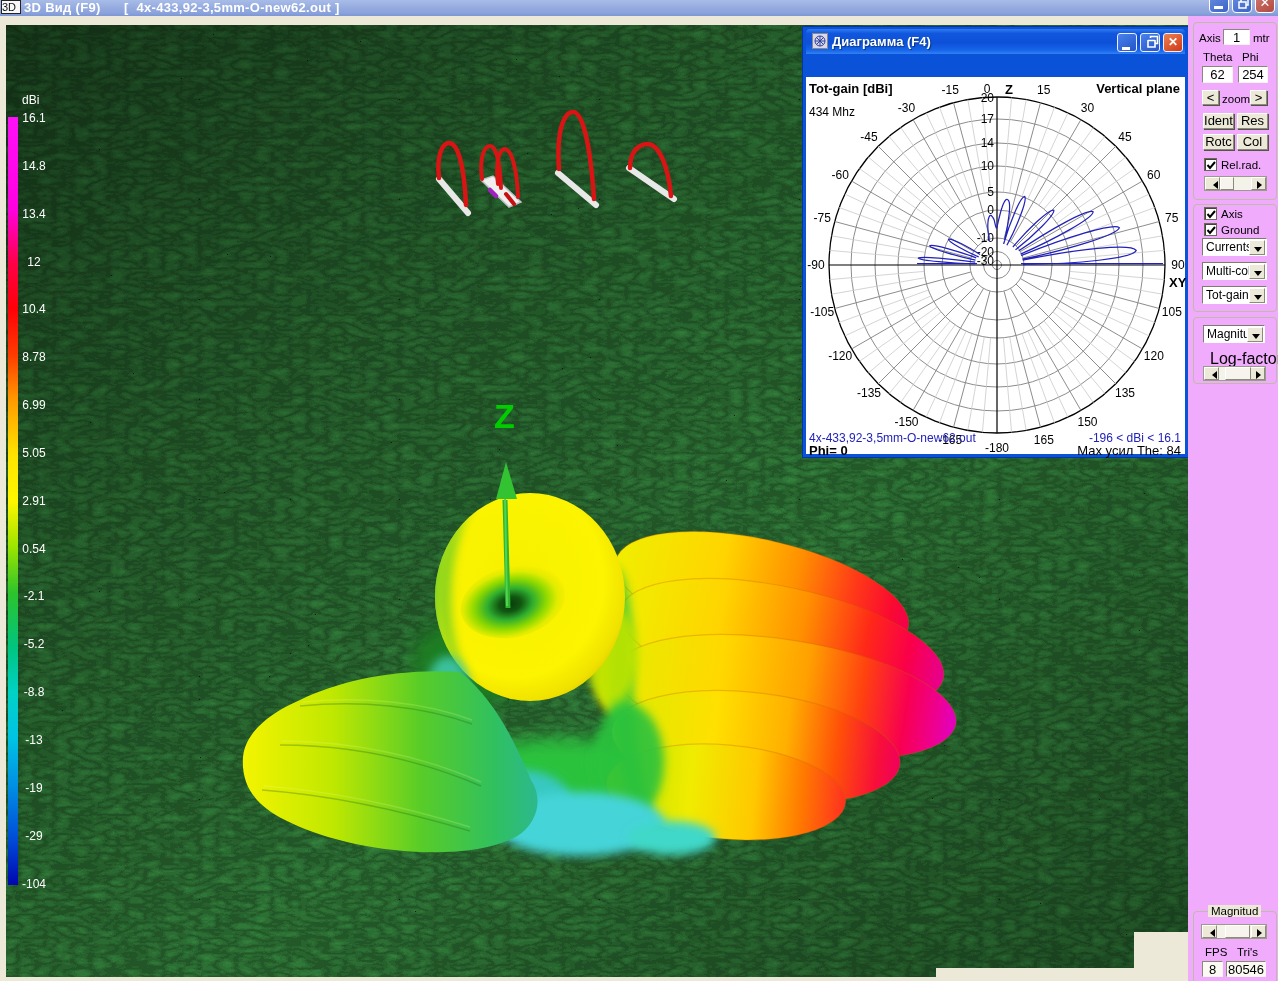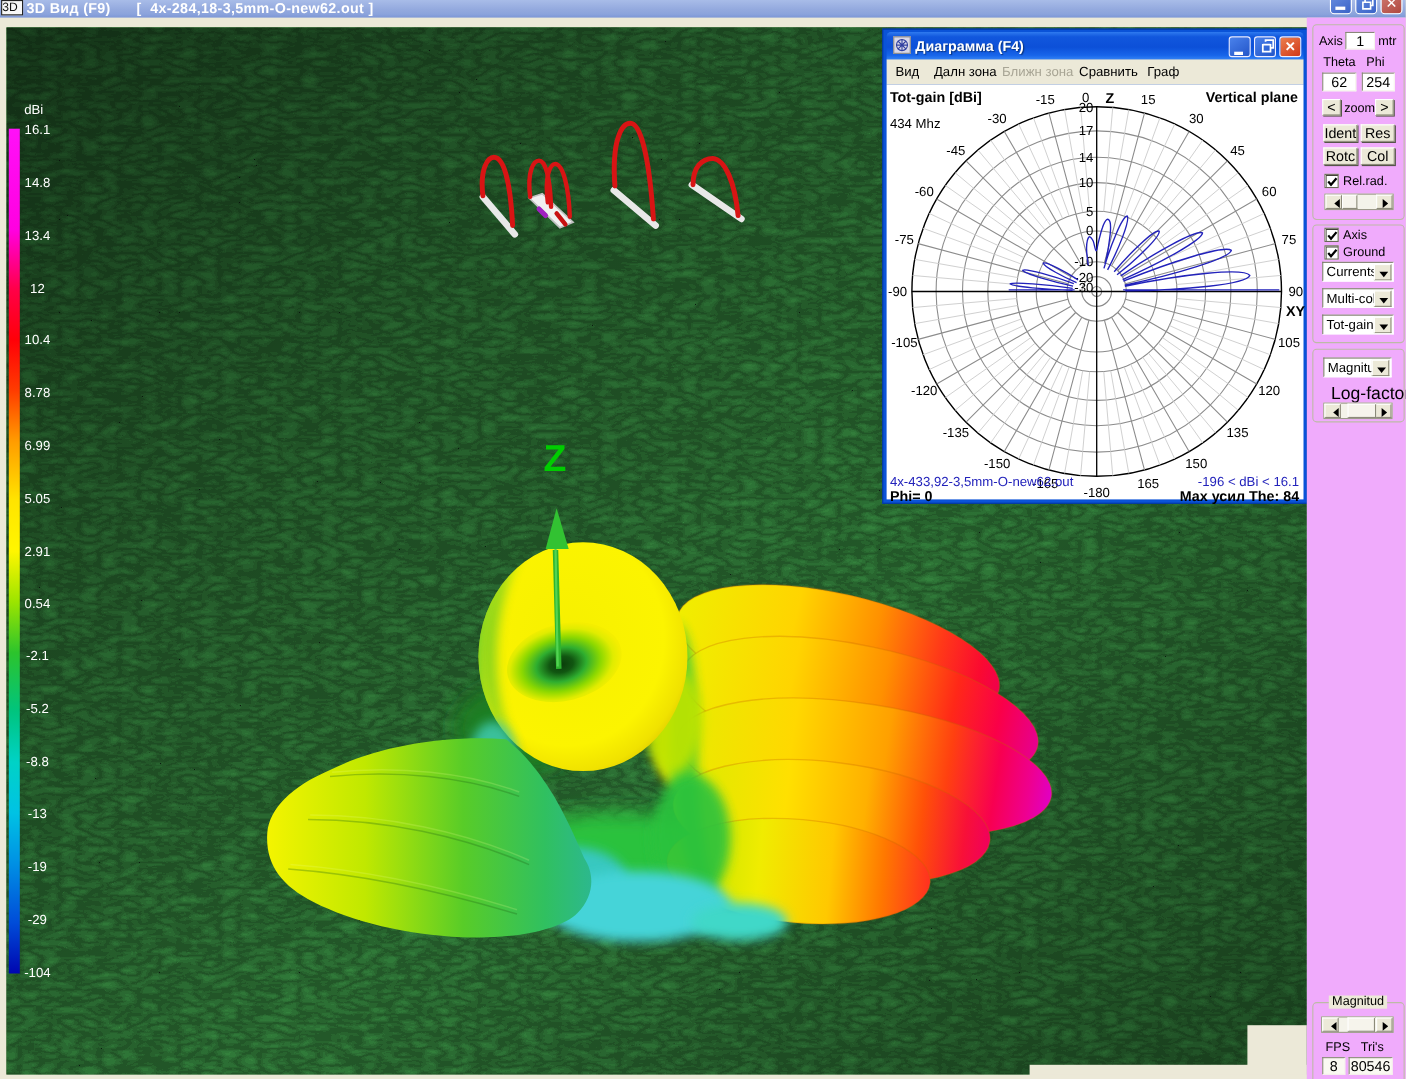--- a/index.html
+++ b/index.html
@@ -52,21 +52,21 @@
  border-top:1px solid #fff;border-left:1px solid #fff;border-right:1px solid #8c8a7a;border-bottom:1px solid #8c8a7a}
 .sarr:after{content:"";position:absolute;top:3px;border:4px solid transparent}
 .sal:after{left:3px;border-right:5px solid #000}
 .sar:after{left:5px;border-left:5px solid #000}
 .sth{position:absolute;top:0;height:13px;background:#f6f4ec;
  border-top:1px solid #fff;border-left:1px solid #fff;border-right:1px solid #8c8a7a;border-bottom:1px solid #8c8a7a}
 </style></head>
 <body>
 <div class="tb">
  <div class="tbicon">3D</div>
- <span class="tbtxt">3D Вид (F9)      [  4x-284,18-3,5mm-O-new62.out ]</span>
+ <span class="tbtxt">3D Вид (F9)      [  4x-433,92-3,5mm-O-new62.out ]</span>
  <div class="wbtn" style="right:49px;background:linear-gradient(145deg,#6a8fe0,#3a63c8)">
       <span style="position:absolute;left:4px;bottom:3px;width:9px;height:3px;background:#fff"></span>
     </div>
  <div class="wbtn" style="right:26px;background:linear-gradient(145deg,#6a8fe0,#3a63c8)">
       <svg width="18" height="18" style="position:absolute;left:0;top:0">
         <path d="M6 8 h7 v6 h-7 z M8 8 v-3 h7 v6 h-2" fill="none" stroke="#fff" stroke-width="1.5"></path>
       </svg>
     </div>
  <div class="wbtn" style="right:3px;background:linear-gradient(145deg,#d07a70,#b04840)">
       <span style="position:absolute;left:0;top:0;width:18px;height:18px;font-size:13px;line-height:18px">✕</span>
@@ -276,27 +276,20 @@
   <div class="cbtn" style="right:48px;background:linear-gradient(145deg,#4a82ec,#2355c8)">
         <span style="position:absolute;left:4px;bottom:1px;width:8px;height:3px;background:#fff"></span>
       </div>
   <div class="cbtn" style="right:25px;background:linear-gradient(145deg,#4a82ec,#2355c8)">
         <svg width="18" height="17" style="position:absolute;left:0;top:0">
           <path d="M7 6.5 h7 M7 6 v7 h7 v-7 M9.5 4 v-1.5 h7 v7 h-2" fill="none" stroke="#fff" stroke-width="1.6"></path>
         </svg>
       </div>
   <div class="cbtn" style="right:2px;background:linear-gradient(145deg,#ec8050,#d03818)">✕</div>
  </div>
- <div class="cmenu">
-      <span style="left:8px">Вид</span>
-      <span style="left:43px">Далн зона</span>
-      <span style="left:105px;color:#a8a595">Ближн зона</span>
-      <span style="left:175px">Сравнить</span>
-      <span style="left:237px">Граф</span>
-    </div>
  <div class="cbody"></div>
  <svg class="abs" style="left:3px;top:50px" width="381" height="379" viewBox="805 76 381 379">
       <circle cx="996.0" cy="264.0" r="146" fill="none" stroke="#8c8c8c" stroke-width="1"></circle>
 <circle cx="996.0" cy="264.0" r="122" fill="none" stroke="#8c8c8c" stroke-width="1"></circle>
 <circle cx="996.0" cy="264.0" r="99" fill="none" stroke="#8c8c8c" stroke-width="1"></circle>
 <circle cx="996.0" cy="264.0" r="73" fill="none" stroke="#8c8c8c" stroke-width="1"></circle>
 <circle cx="996.0" cy="264.0" r="55" fill="none" stroke="#8c8c8c" stroke-width="1"></circle>
 <circle cx="996.0" cy="264.0" r="27" fill="none" stroke="#8c8c8c" stroke-width="1"></circle>
 <circle cx="996.0" cy="264.0" r="13.5" fill="none" stroke="#8c8c8c" stroke-width="1"></circle>
 <circle cx="996.0" cy="264.0" r="4.5" fill="none" stroke="#8c8c8c" stroke-width="1"></circle>
@@ -340,21 +333,21 @@
 <text x="993" y="255" text-anchor="end" font-size="12">-20</text>
 <text x="993" y="264" text-anchor="end" font-size="12">-30</text>
 <path d="M974.0 263.0C950.2 262.2 919.5 259.6 917.3 257.1C919.9 255.1 950.6 257.8 974.2 261.2M974.5 259.1C956.3 255.3 930.0 247.8 928.7 244.7C931.5 242.7 957.8 250.3 975.2 256.8M977.7 255.9C966.7 251.3 947.7 241.3 947.4 238.2C950.2 236.7 969.1 246.8 979.0 253.4M1002.6 243.0C1008.3 222.9 1019.1 196.0 1023.7 195.4C1026.6 199.1 1015.7 225.9 1005.9 244.3M1011.9 246.0C1025.9 229.3 1048.0 207.8 1052.8 209.1C1054.0 213.9 1031.8 235.3 1014.5 248.8M1017.8 249.8C1049.0 228.5 1086.5 207.6 1092.2 210.7C1091.9 217.1 1054.2 237.9 1019.6 253.1M1020.2 254.6C1064.9 236.4 1112.7 221.7 1118.4 226.6C1116.4 233.8 1068.6 248.3 1021.4 258.2M1021.6 259.2C1075.6 248.1 1130.0 242.2 1135.2 249.4C1131.6 257.4 1077.2 263.0 1022.0 263.4M988.3 240.2C988.0 237.5 986.6 228.3 986.8 224.1C986.9 219.8 988.0 215.5 989.0 214.5C990.0 213.5 991.7 216.0 992.8 218.1C993.8 220.2 994.6 226.9 995.4 227.0C996.2 227.2 996.6 222.5 997.6 219.0C998.5 215.6 999.8 209.6 1001.1 206.2C1002.3 202.8 1004.0 199.5 1005.2 198.6C1006.4 197.8 1007.7 199.2 1008.2 201.2C1008.7 203.1 1008.7 206.4 1008.4 210.4C1008.1 214.4 1007.1 220.6 1006.4 225.4C1005.6 230.2 1004.1 236.8 1003.6 239.1M1020.0 262.5H1162.0M916.0 262.5H976.0" fill="none" stroke="#2222bb" stroke-width="1.25" stroke-linejoin="round"></path>
     </svg>
  <div class="abs" style="left:6px;top:54px;font-size:13px;font-weight:bold">Tot-gain [dBi]</div>
  <div class="abs" style="left:6px;top:78px;font-size:12px">434 Mhz</div>
  <div class="abs" style="right:8px;top:54px;font-size:13px;font-weight:bold">Vertical plane</div>
  <div class="abs" style="left:6px;top:404px;font-size:12px;color:#2222bb">4x-433,92-3,5mm-O-new62.out</div>
  <div class="abs" style="left:6px;top:416px;font-size:13px;font-weight:bold">Phi= 0</div>
  <div class="abs" style="right:7px;top:404px;font-size:12px;color:#2222bb">-196 &lt; dBi &lt; 16.1</div>
- <div class="abs" style="right:7px;top:416px;font-size:13px;font-weight:bold">Мах усил The: 84</div>
+ <div class="abs" style="right:7px;top:416px;font-size:13px;font-weight:normal">Мах усил The: 84</div>
 </div>
 <div class="sb">
  <div class="grp" style="top:6px;height:178px"></div>
  <span class="lbl" style="left:11px;top:16px">Axis</span>
  <span class="tbox" style="left:35px;top:13px;width:27px;height:16px;line-height:15px">1</span>
  <span class="lbl" style="left:65px;top:16px">mtr</span>
  <span class="lbl" style="left:15px;top:35px">Theta</span>
  <span class="lbl" style="left:54px;top:35px">Phi</span>
  <span class="tbox" style="left:14px;top:50px;width:31px;height:17px;line-height:16px">62</span>
  <span class="tbox" style="left:50px;top:50px;width:30px;height:17px;line-height:16px">254</span>

